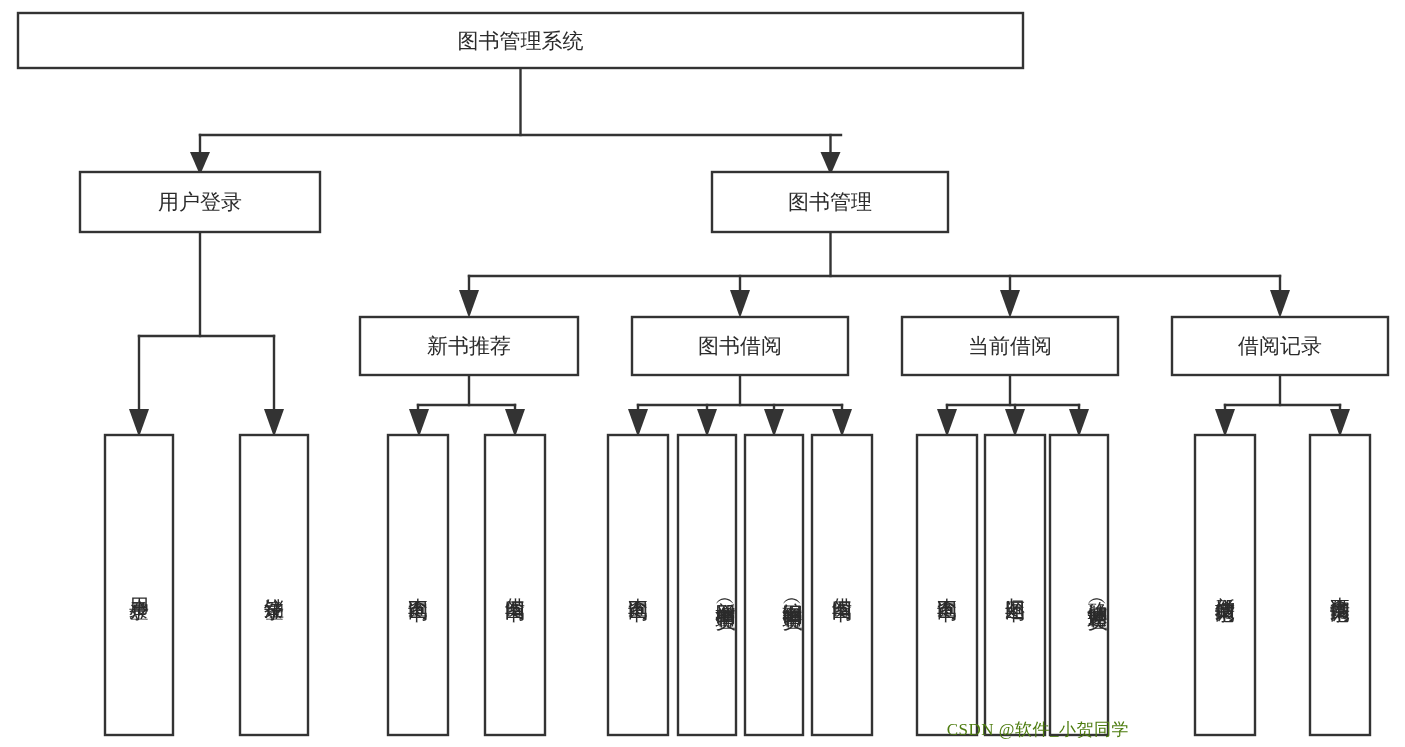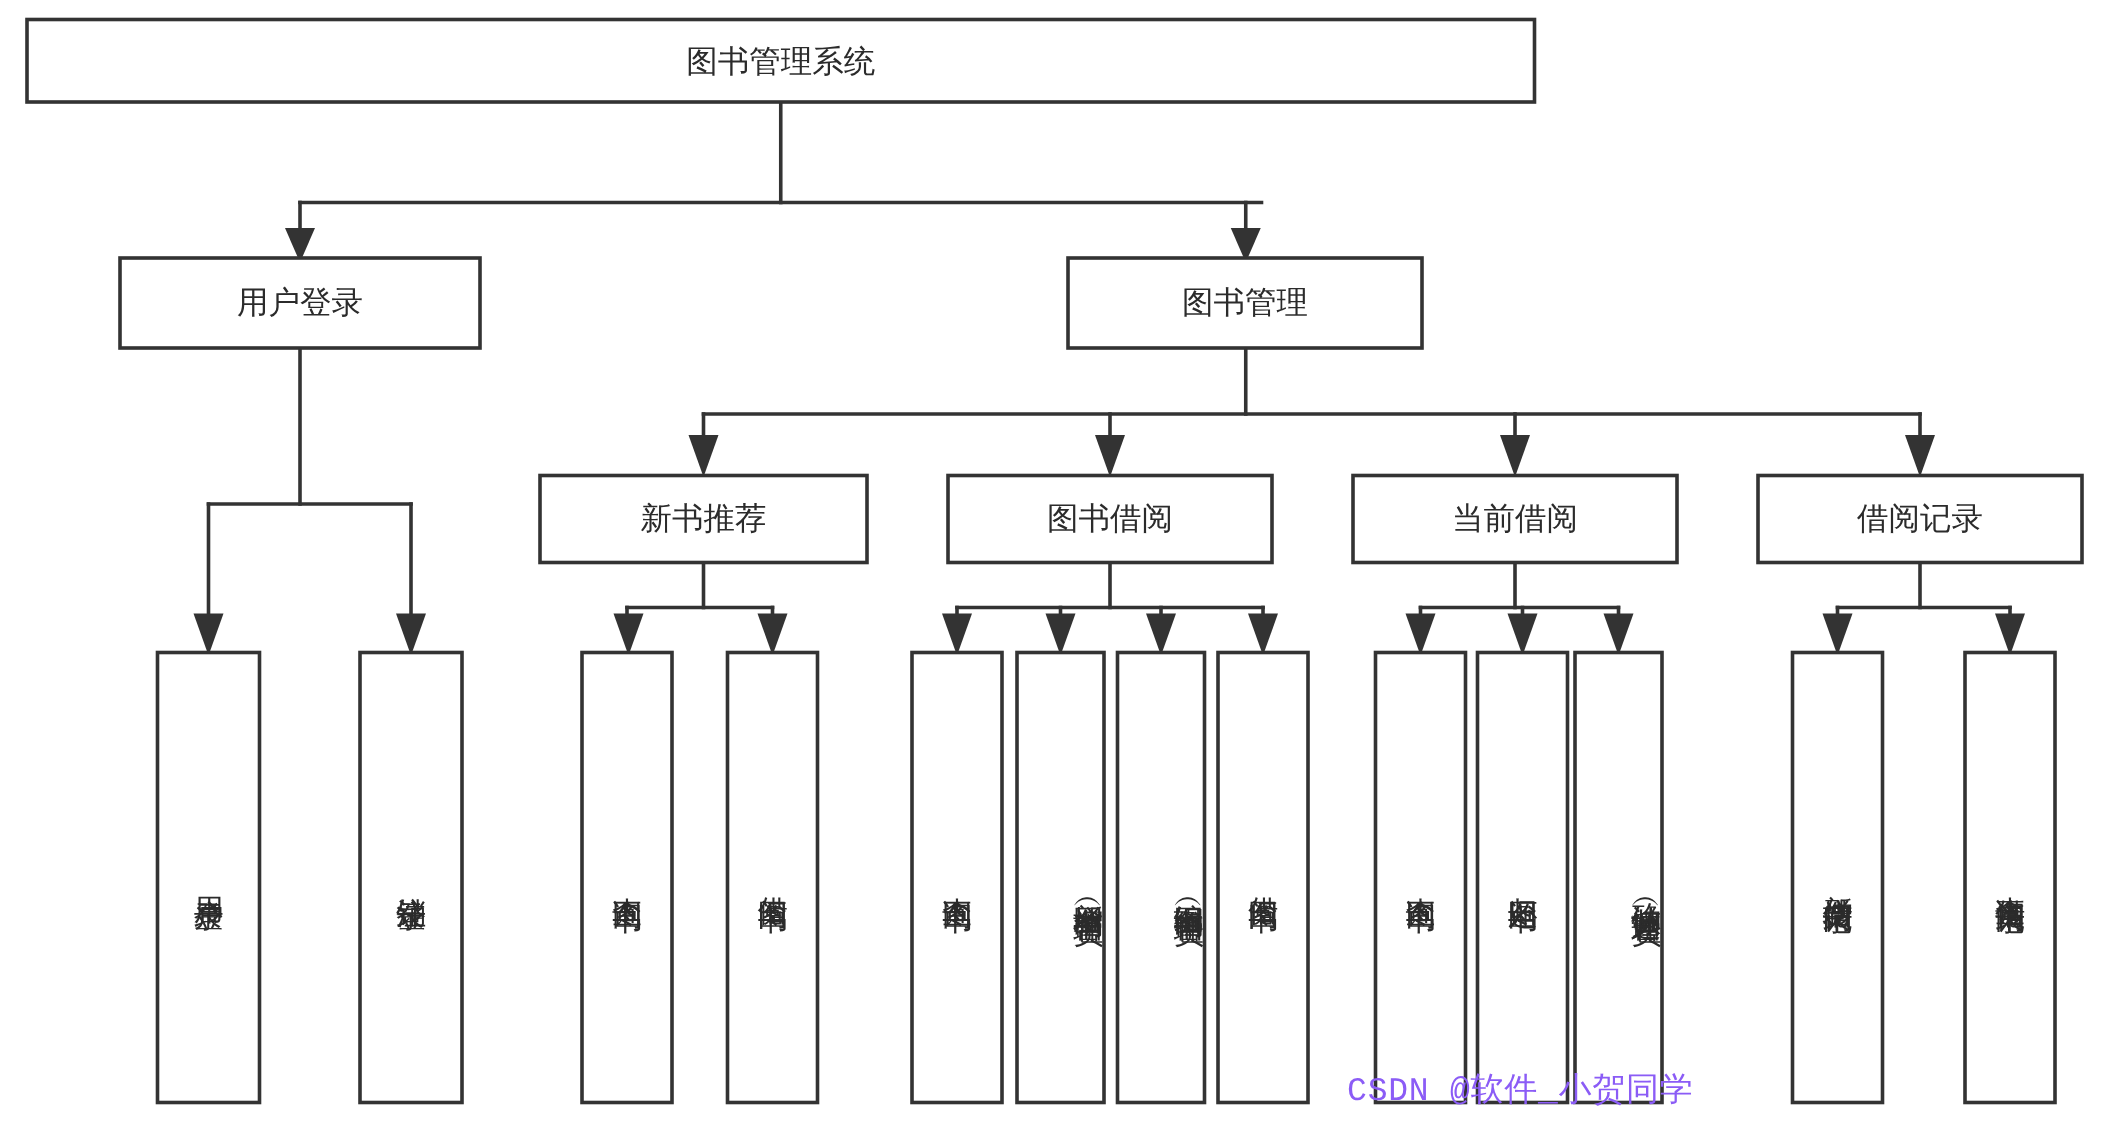--- a/index.html
+++ b/index.html
@@ -73,23 +73,23 @@
   }
   .vert-top {
     display: flex;
     align-items: flex-start;
     justify-content: center;
   }
   .watermark {
     position: absolute;
     right: 8px;
     bottom: 6px;
-    font-family: Liberation Mono, monospace;
-    font-size: 22px;
-    color: #8b5cf6;
+    font-family: Liberation Serif, serif;
+    font-size: 17px;
+    color: #4d7c0f;
     letter-spacing: 0.5px;
     white-space: nowrap;
     pointer-events: none;
   }
 </style>
 </head>
 <body>
 
 <div id="diagram-root">
 

